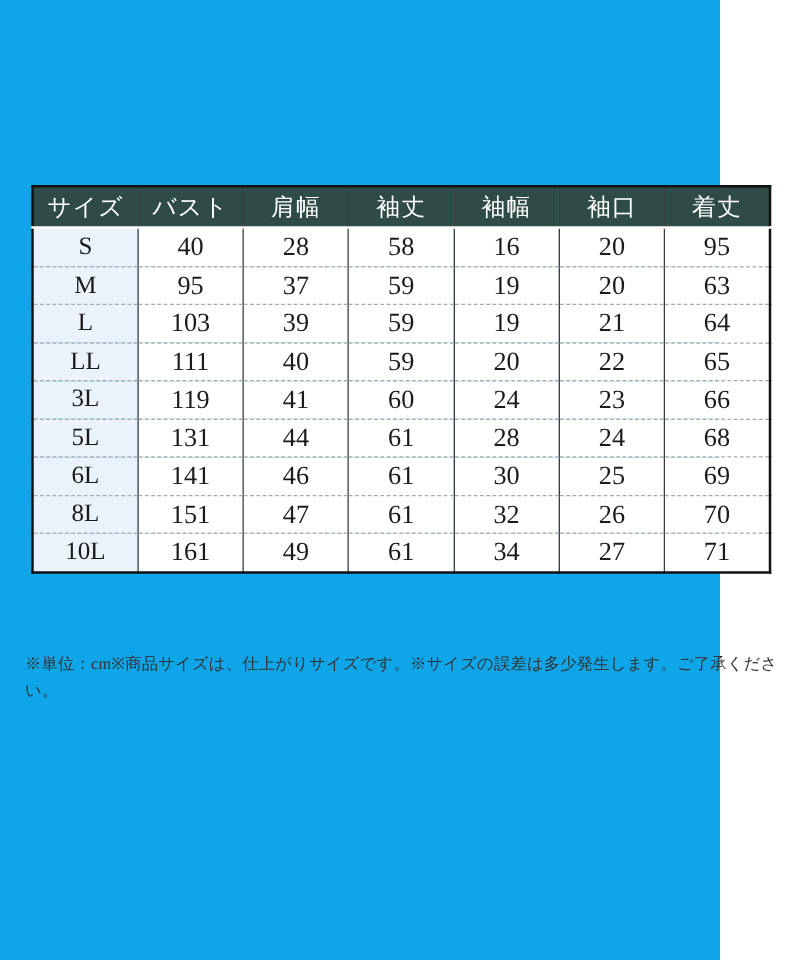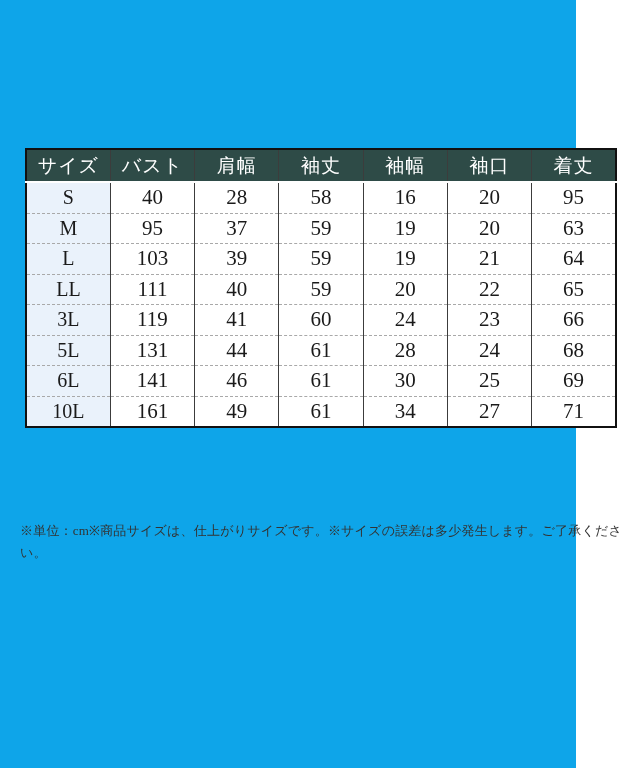--- a/index.html
+++ b/index.html
@@ -151,20 +151,29 @@
         <tr>
           <td>6L</td>
           <td>141</td>
           <td>46</td>
           <td>61</td>
           <td>30</td>
           <td>25</td>
           <td>69</td>
         </tr>
         <tr>
+          <td>8L</td>
+          <td>151</td>
+          <td>47</td>
+          <td>61</td>
+          <td>32</td>
+          <td>26</td>
+          <td>70</td>
+        </tr>
+        <tr>
           <td>10L</td>
           <td>161</td>
           <td>49</td>
           <td>61</td>
           <td>34</td>
           <td>27</td>
           <td>71</td>
         </tr>
       </tbody>
   </table>

